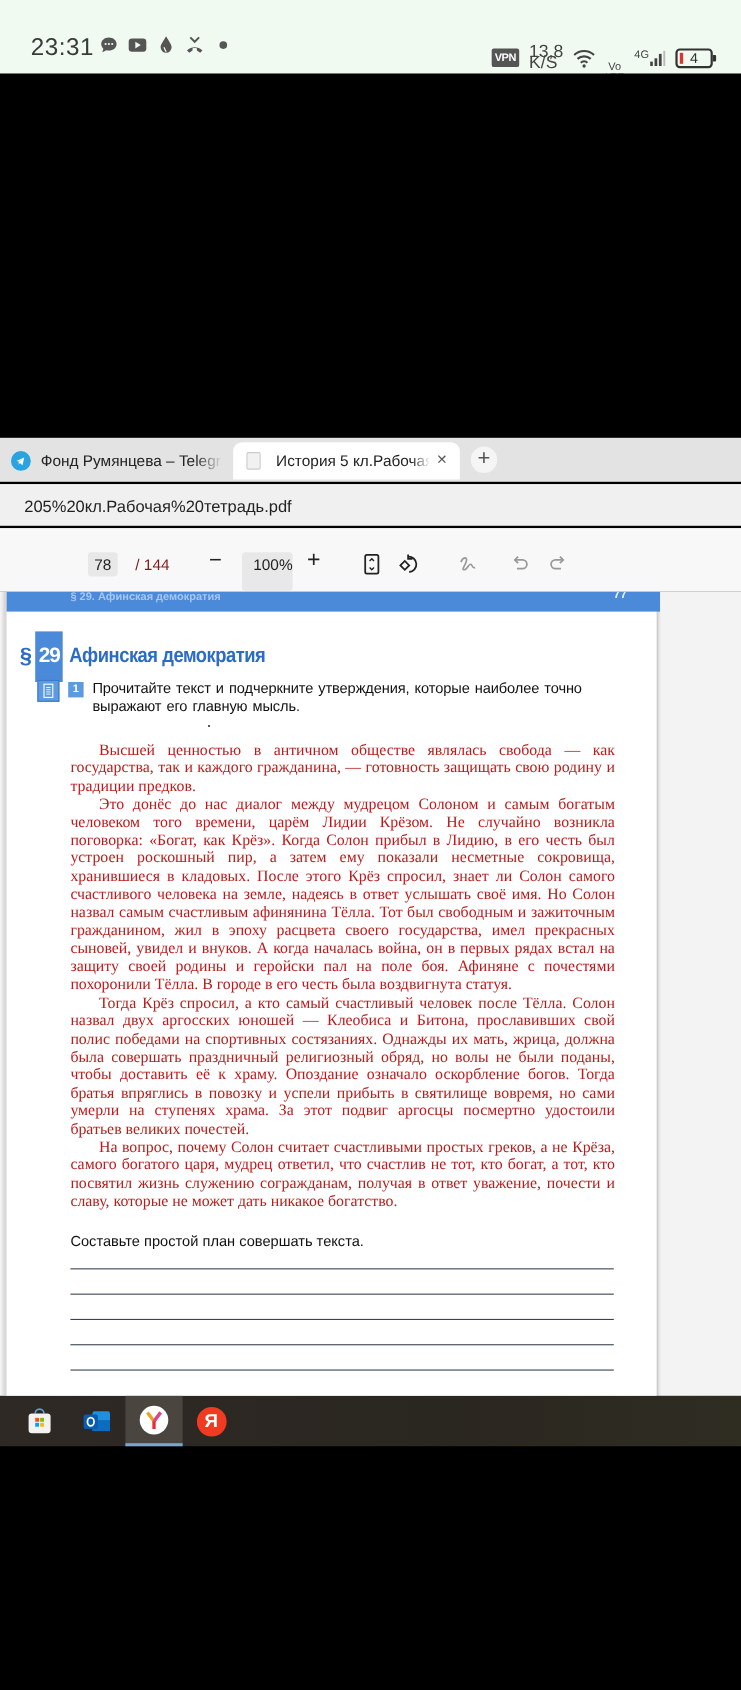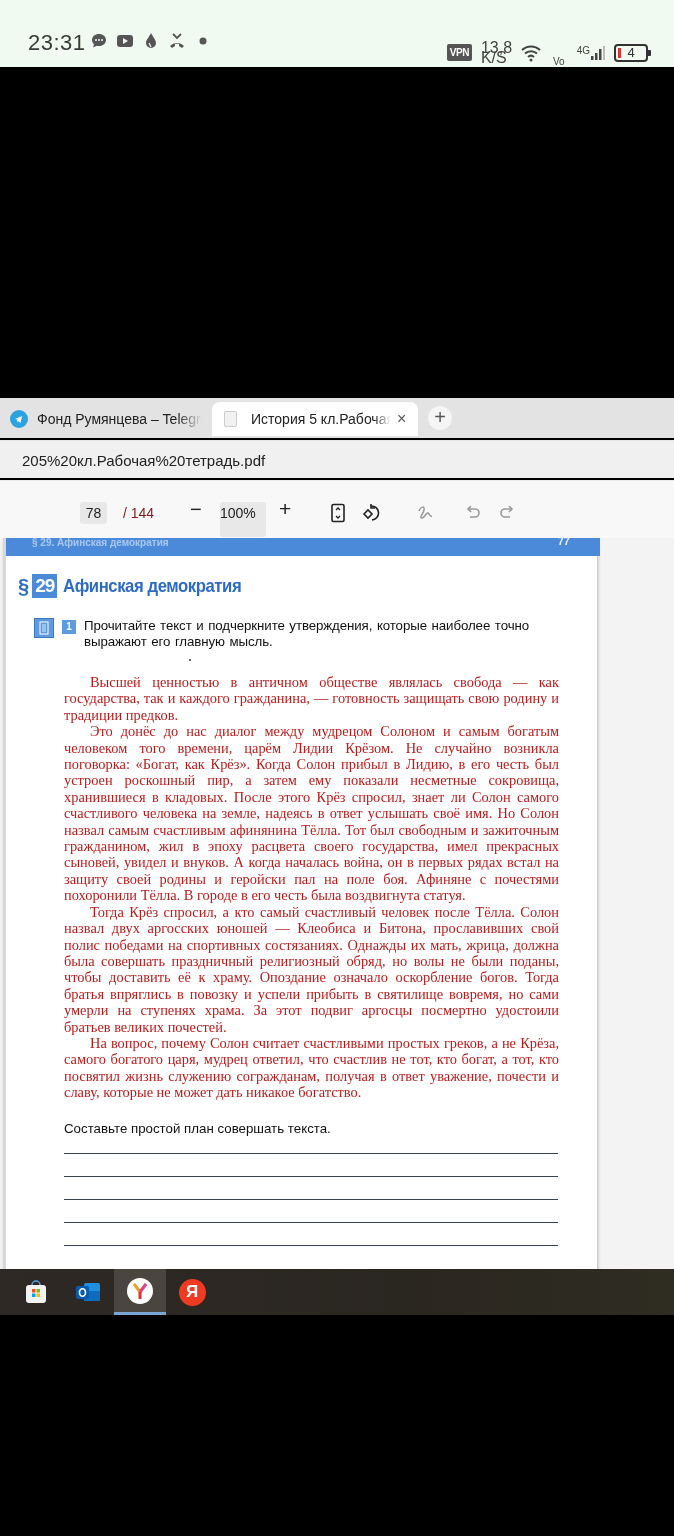--- a/index.html
+++ b/index.html
@@ -37,32 +37,32 @@
 
   
   .addressbar { position: absolute; left: 0; top: 440px; width: 674px; height: 38px; background: #f0f0f0; border-top: 1px solid #e6e6e6; }
   .address-text { position: absolute; left: 0; top: 11px; font-size: 15px; color: #222; white-space: nowrap; margin-left: 22px; }
 
   
   .pdftoolbar { position: absolute; left: 0; top: 480px; width: 674px; height: 58px; background: #f8f8f8; border-top: 1px solid #ececec; }
   .page-box { position: absolute; left: 80px; top: 21px; width: 27px; height: 22px; background: #e8e8e8; border-radius: 3px; font-size: 14px; line-height: 22px; text-align: center; color: #222; }
   .page-total { position: absolute; left: 123px; top: 24px; font-size: 14px; color: #7f1d1d; }
   .zoom-minus { position: absolute; left: 190px; top: 17px; font-size: 20px; color: #222; }
-  .zoom-box { position: absolute; left: 220px; top: 21px; width: 46px; height: 35px; background: #e8e8e8; border-radius: 3px; font-size: 14px; line-height: 22px; text-align: left; color: #222; }
+  .zoom-box { position: absolute; left: 220px; top: 21px; width: 46px; height: 35px; background: #e8e8e8; border-radius: 3px; font-size: 14px; line-height: 22px; text-align: right; color: #222; }
   .zoom-plus { position: absolute; left: 279px; top: 16px; font-size: 21px; color: #222; }
   .tb-ic { position: absolute; top: 22px; width: 20px; height: 20px; }
 
   
   .viewer { position: absolute; left: 0; top: 538px; width: 674px; height: 731px; background: #f3f3f3; overflow: hidden; }
   .page { position: absolute; left: 3px; top: 0; width: 594px; height: 740px; background: #fff; box-shadow: 1px 0 3px rgba(0,0,0,0.25); border-left: 3px solid #d8d8d8; }
   .page-header-band { position: absolute; left: 0; top: 0; width: 594px; height: 18px; background: #4a8ad8; color: #e6efff; font-size: 10px; font-weight: bold; padding-left: 26px; line-height: 10px; overflow: hidden; }
   .page-num { position: absolute; right: 30px; top: -2px; font-size: 11px; color: #e6efff; }
   .section { position: absolute; left: 12px; top: 36px; display: flex; align-items: center; }
   .sec-sign { color: #2c6cc4; font-size: 20px; font-weight: bold; font-family: "Liberation Sans Narrow", "Liberation Sans", sans-serif; margin-right: 3px; }
-  .sec-num { background: #4a8ad8; color: #fff; font-weight: bold; font-size: 19px; padding: 1px 3px; margin-right: 6px; letter-spacing: -1px; }
+  .sec-num { background: #4a8ad8; color: #fff; font-weight: bold; font-size: 19px; padding: 12px 3px; margin-right: 6px; letter-spacing: -1px; }
   .sec-title { color: #2c6cc4; font-size: 19px; font-weight: bold; letter-spacing: -0.5px; transform: scaleX(0.88); transform-origin: left; }
   .task-row { position: absolute; left: 28px; top: 80px; display: flex; }
   .task-icon { width: 20px; height: 20px; background: #5d9ae0; border: 1px solid #3a78c4; margin-right: 8px; position: relative; }
   .task-num { width: 14px; height: 14px; background: #5d9ae0; color: #fff; font-size: 10px; text-align: center; line-height: 14px; margin-right: 8px; margin-top: 2px; font-weight: bold; }
   .task-text { width: 500px; font-size: 13.3px; line-height: 16px; color: #111; letter-spacing: -0.1px; word-spacing: 1px; }
   .body-text { position: absolute; left: 58px; top: 136px; width: 495px; font-family: "Liberation Serif", serif; font-size: 14.4px; line-height: 16.4px; color: #b91c1c; text-align: justify; }
   .body-text p { text-indent: 26px; margin: 0; }
   .dot { position: absolute; left: 183px; top: 121px; width: 2px; height: 2px; background: #333; border-radius: 50%; }
   .plan-title { position: absolute; left: 58px; top: 583px; font-size: 13.3px; color: #111; }
   .plan-line { position: absolute; left: 58px; width: 494px; height: 1px; background: #3a4450; }
@@ -179,21 +179,21 @@
     </svg>
   <svg class="tb-ic" style="left:497px;" viewBox="0 0 20 20">
       <path d="M14 6H8a4 4 0 0 0 0 8h5" stroke="#999" stroke-width="1.6" fill="none"></path>
       <path d="M12 3l3 3-3 3" stroke="#999" stroke-width="1.6" fill="none"></path>
     </svg>
 </div>
 
 <div class="viewer">
   <div class="page">
     <div class="page-header-band">
-      <span style="opacity:0.6;">§ 29. Афинская демократия</span>
+      <span style="opacity:0.6;margin-left:32px;">§ 29. Афинская демократия</span>
       <span class="page-num">77</span>
     </div>
 
     <div class="section">
       <span class="sec-sign">§</span>
       <span class="sec-num">29</span>
       <span class="sec-title">Афинская демократия</span>
     </div>
 
     <div class="task-row">

